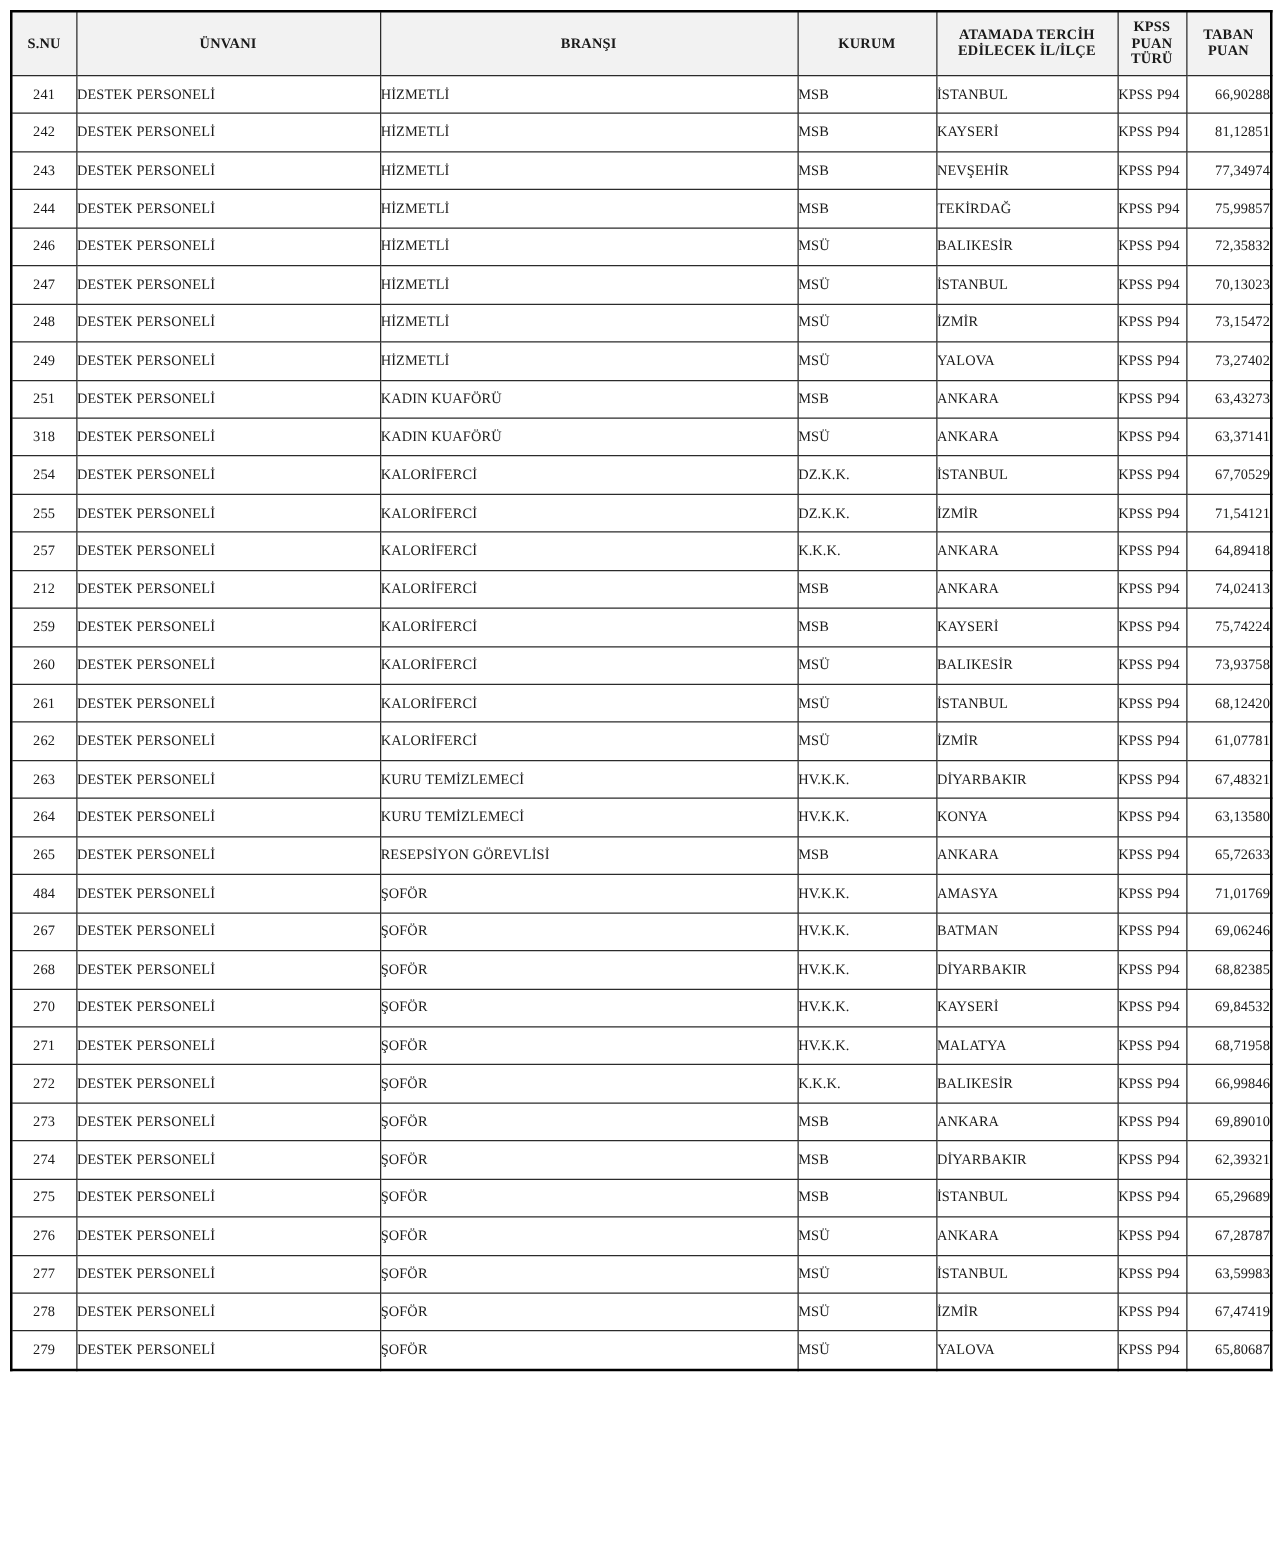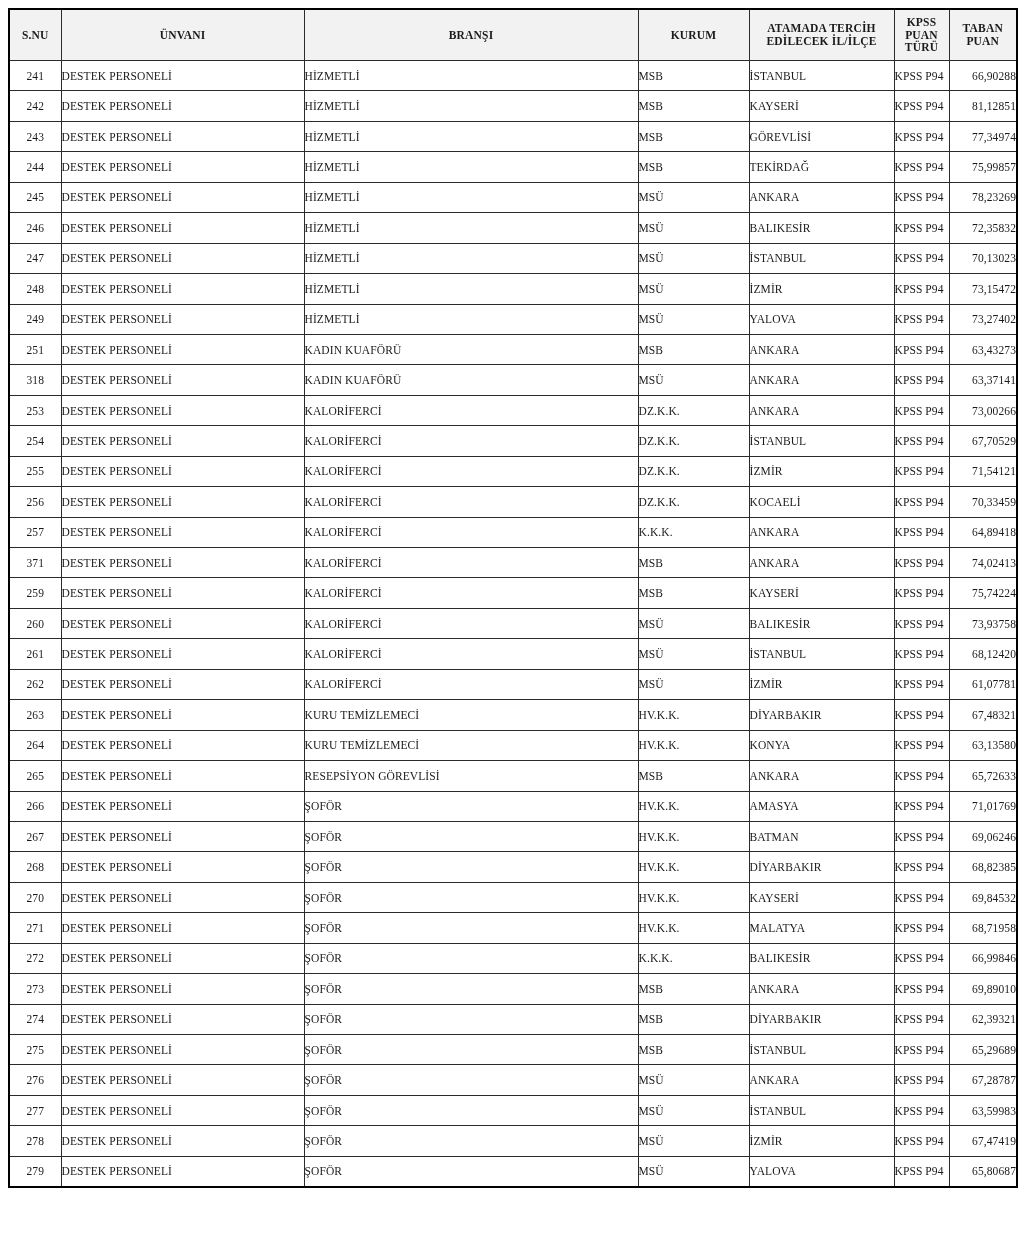--- a/index.html
+++ b/index.html
@@ -134,43 +134,34 @@
           <td>MSB</td>
           <td>KAYSERİ</td>
           <td class="kpss">KPSS P94</td>
           <td class="taban">81,12851</td>
         </tr>
         <tr>
           <td class="sno">243</td>
           <td>DESTEK PERSONELİ</td>
           <td>HİZMETLİ</td>
           <td>MSB</td>
-          <td>GÖREVLİSİ</td>
+          <td>NEVŞEHİR</td>
           <td class="kpss">KPSS P94</td>
           <td class="taban">77,34974</td>
         </tr>
         <tr>
           <td class="sno">244</td>
           <td>DESTEK PERSONELİ</td>
           <td>HİZMETLİ</td>
           <td>MSB</td>
           <td>TEKİRDAĞ</td>
           <td class="kpss">KPSS P94</td>
           <td class="taban">75,99857</td>
         </tr>
         <tr>
-          <td class="sno">245</td>
-          <td>DESTEK PERSONELİ</td>
-          <td>HİZMETLİ</td>
-          <td>MSÜ</td>
-          <td>ANKARA</td>
-          <td class="kpss">KPSS P94</td>
-          <td class="taban">78,23269</td>
-        </tr>
-        <tr>
           <td class="sno">246</td>
           <td>DESTEK PERSONELİ</td>
           <td>HİZMETLİ</td>
           <td>MSÜ</td>
           <td>BALIKESİR</td>
           <td class="kpss">KPSS P94</td>
           <td class="taban">72,35832</td>
         </tr>
         <tr>
           <td class="sno">247</td>
@@ -209,68 +200,50 @@
           <td class="taban">63,43273</td>
         </tr>
         <tr>
           <td class="sno">318</td>
           <td>DESTEK PERSONELİ</td>
           <td>KADIN KUAFÖRÜ</td>
           <td>MSÜ</td>
           <td>ANKARA</td>
           <td class="kpss">KPSS P94</td>
           <td class="taban">63,37141</td>
-        </tr>
-        <tr>
-          <td class="sno">253</td>
-          <td>DESTEK PERSONELİ</td>
-          <td>KALORİFERCİ</td>
-          <td>DZ.K.K.</td>
-          <td>ANKARA</td>
-          <td class="kpss">KPSS P94</td>
-          <td class="taban">73,00266</td>
         </tr>
         <tr>
           <td class="sno">254</td>
           <td>DESTEK PERSONELİ</td>
           <td>KALORİFERCİ</td>
           <td>DZ.K.K.</td>
           <td>İSTANBUL</td>
           <td class="kpss">KPSS P94</td>
           <td class="taban">67,70529</td>
         </tr>
         <tr>
           <td class="sno">255</td>
           <td>DESTEK PERSONELİ</td>
           <td>KALORİFERCİ</td>
           <td>DZ.K.K.</td>
           <td>İZMİR</td>
           <td class="kpss">KPSS P94</td>
           <td class="taban">71,54121</td>
         </tr>
         <tr>
-          <td class="sno">256</td>
-          <td>DESTEK PERSONELİ</td>
-          <td>KALORİFERCİ</td>
-          <td>DZ.K.K.</td>
-          <td>KOCAELİ</td>
-          <td class="kpss">KPSS P94</td>
-          <td class="taban">70,33459</td>
-        </tr>
-        <tr>
           <td class="sno">257</td>
           <td>DESTEK PERSONELİ</td>
           <td>KALORİFERCİ</td>
           <td>K.K.K.</td>
           <td>ANKARA</td>
           <td class="kpss">KPSS P94</td>
           <td class="taban">64,89418</td>
         </tr>
         <tr>
-          <td class="sno">371</td>
+          <td class="sno">212</td>
           <td>DESTEK PERSONELİ</td>
           <td>KALORİFERCİ</td>
           <td>MSB</td>
           <td>ANKARA</td>
           <td class="kpss">KPSS P94</td>
           <td class="taban">74,02413</td>
         </tr>
         <tr>
           <td class="sno">259</td>
           <td>DESTEK PERSONELİ</td>
@@ -328,21 +301,21 @@
         <tr>
           <td class="sno">265</td>
           <td>DESTEK PERSONELİ</td>
           <td>RESEPSİYON GÖREVLİSİ</td>
           <td>MSB</td>
           <td>ANKARA</td>
           <td class="kpss">KPSS P94</td>
           <td class="taban">65,72633</td>
         </tr>
         <tr>
-          <td class="sno">266</td>
+          <td class="sno">484</td>
           <td>DESTEK PERSONELİ</td>
           <td>ŞOFÖR</td>
           <td>HV.K.K.</td>
           <td>AMASYA</td>
           <td class="kpss">KPSS P94</td>
           <td class="taban">71,01769</td>
         </tr>
         <tr>
           <td class="sno">267</td>
           <td>DESTEK PERSONELİ</td>

